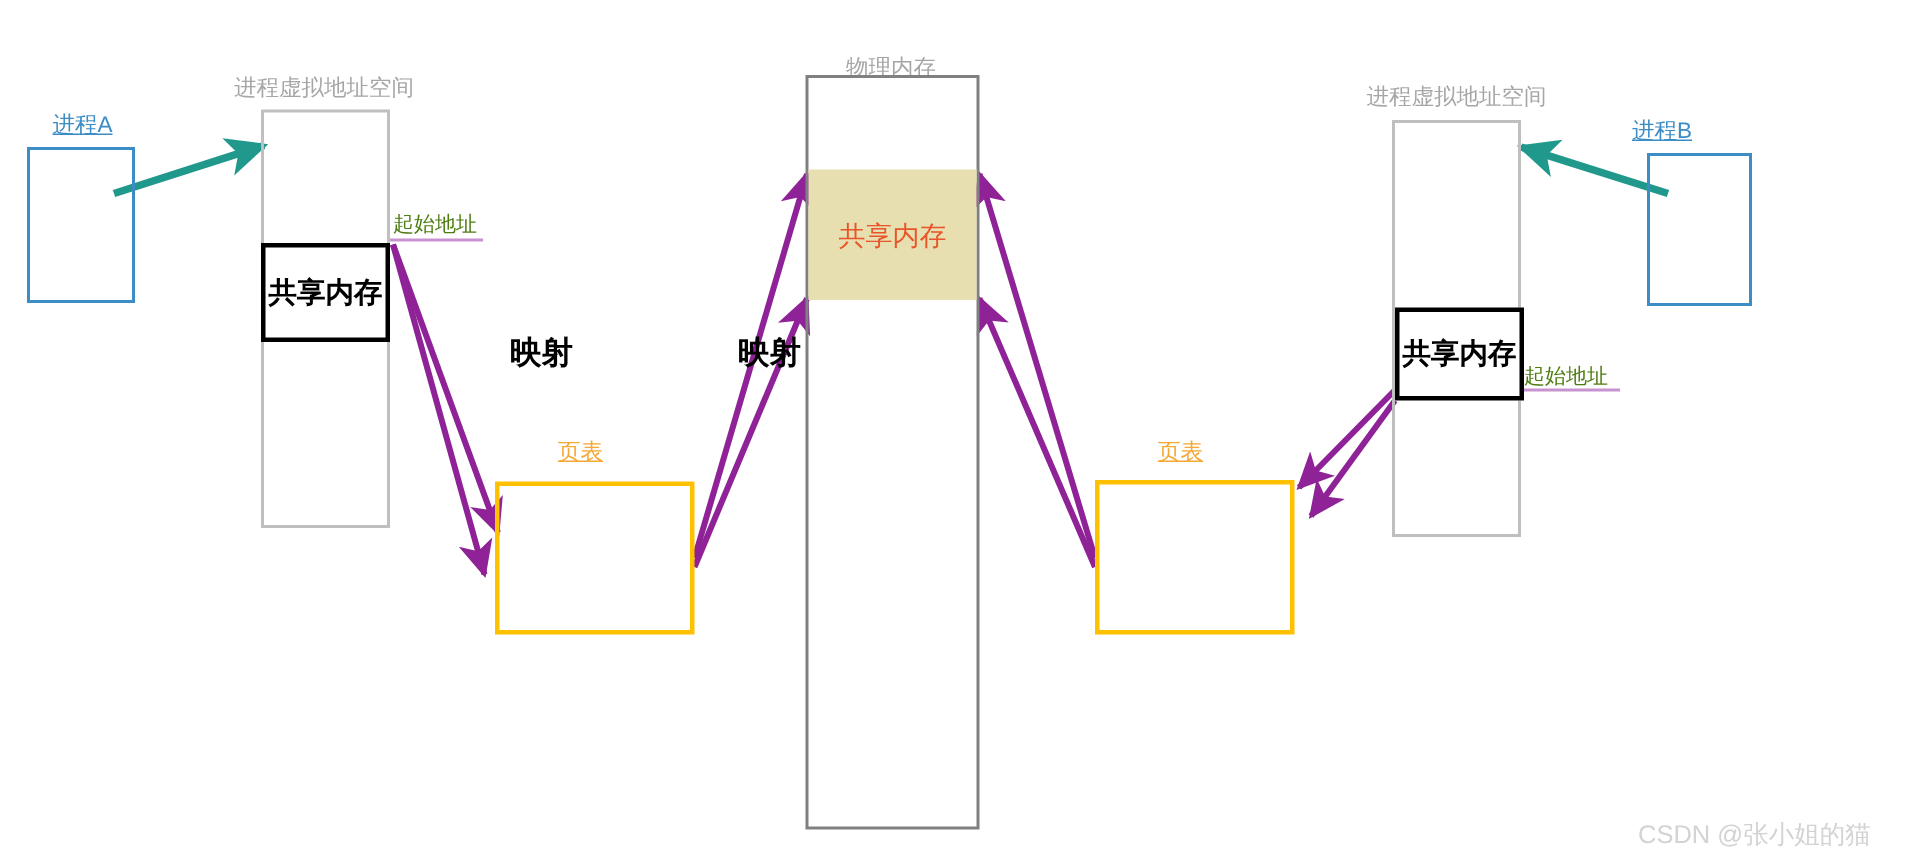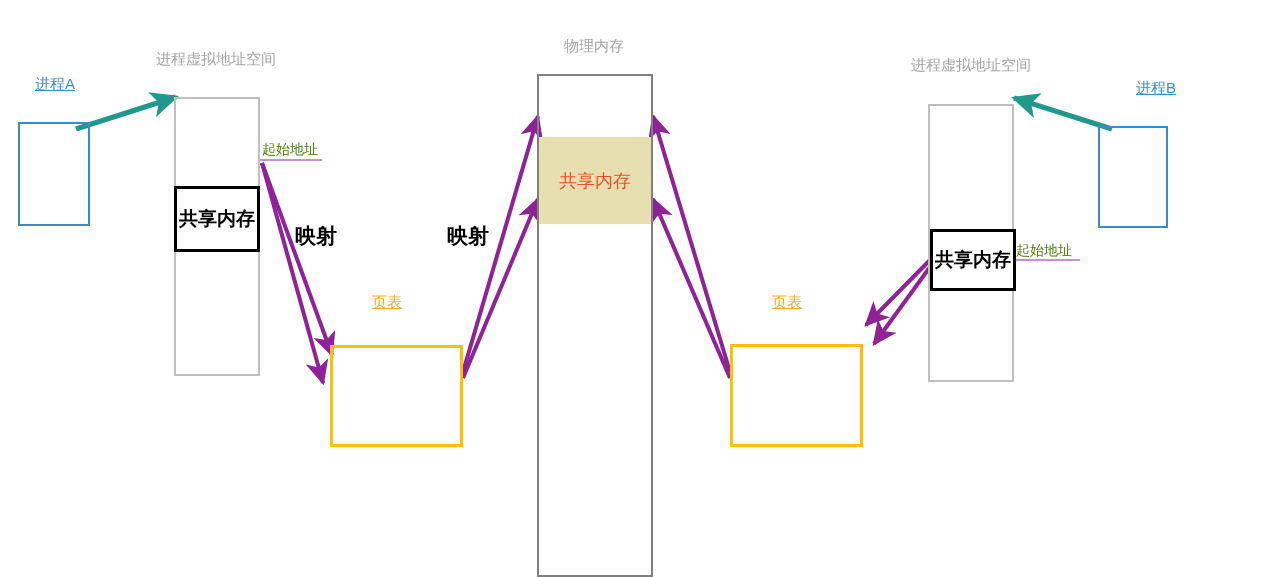--- a/index.html
+++ b/index.html
@@ -42,27 +42,27 @@
   
   .addr-label {
     color: #4d7c0f;
     font-size: 14px;
   }
   
   .map-label {
     color: #000000;
     font-size: 21px;
     font-weight: bold;
+    margin-left: 45px;
   }
   
   .box {
     position: absolute;
     box-sizing: border-box;
     background: transparent;
-    margin-top: 24px;
   }
   .vas-col {
     border: 2px solid #bfbfbf;
   }
   .phys-col {
     border: 2px solid #808080;
   }
   .proc-box {
     border: 2px solid #3c8dc5;
   }
@@ -180,28 +180,29 @@
   <div class="label addr-label" style="left:262px; top:142px;">起始地址</div>
 
   <div class="label map-label" style="left:295px; top:225px;">映射</div>
 
   <div class="label pt-label" style="left:372px; top:294px;">页表</div>
   <div class="box pt-box" style="left:330px; top:321px; width:133px; height:102px;"></div>
 
   <div class="label title-grey" style="left:911px; top:57px;">进程虚拟地址空间</div>
   <div class="box vas-col" style="left:928px; top:80px; width:86px; height:278px;"></div>
 
-  <div class="label proc-label" style="left:1136px; top:80px;">进程B</div>
+  <div class="label proc-label" style="left:1088px; top:80px;">进程B</div>
   <div class="box proc-box" style="left:1098px; top:102px; width:70px; height:102px;"></div>
 
   <div class="box shm-box" style="left:930px; top:205px; width:86px; height:62px;">
     <span>共享内存</span>
   </div>
 
   <div class="label addr-label" style="left:1016px; top:243px;">起始地址</div>
 
   <div class="label map-label" style="left:447px; top:225px;">映射</div>
 
   <div class="label pt-label" style="left:772px; top:294px;">页表</div>
   <div class="box pt-box" style="left:730px; top:320px; width:133px; height:103px;"></div>
 
+  <div class="watermark" style="left:1092px; top:545px;">CSDN @张小姐的猫</div>
 
 </div>
 
 </body></html>

